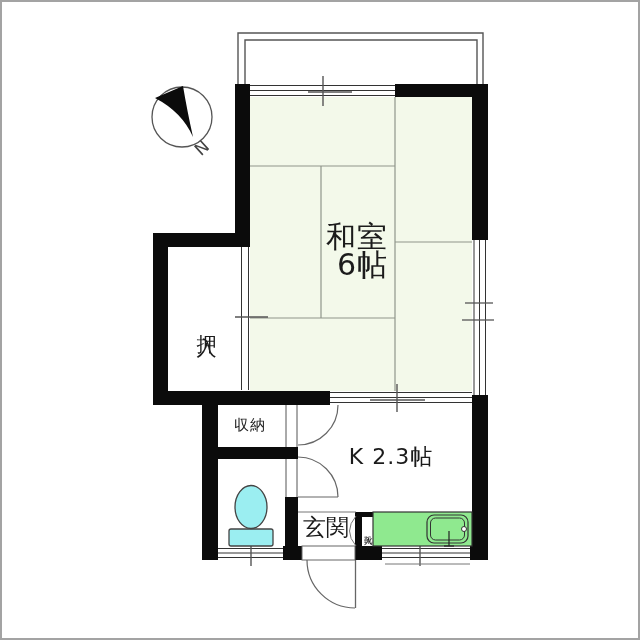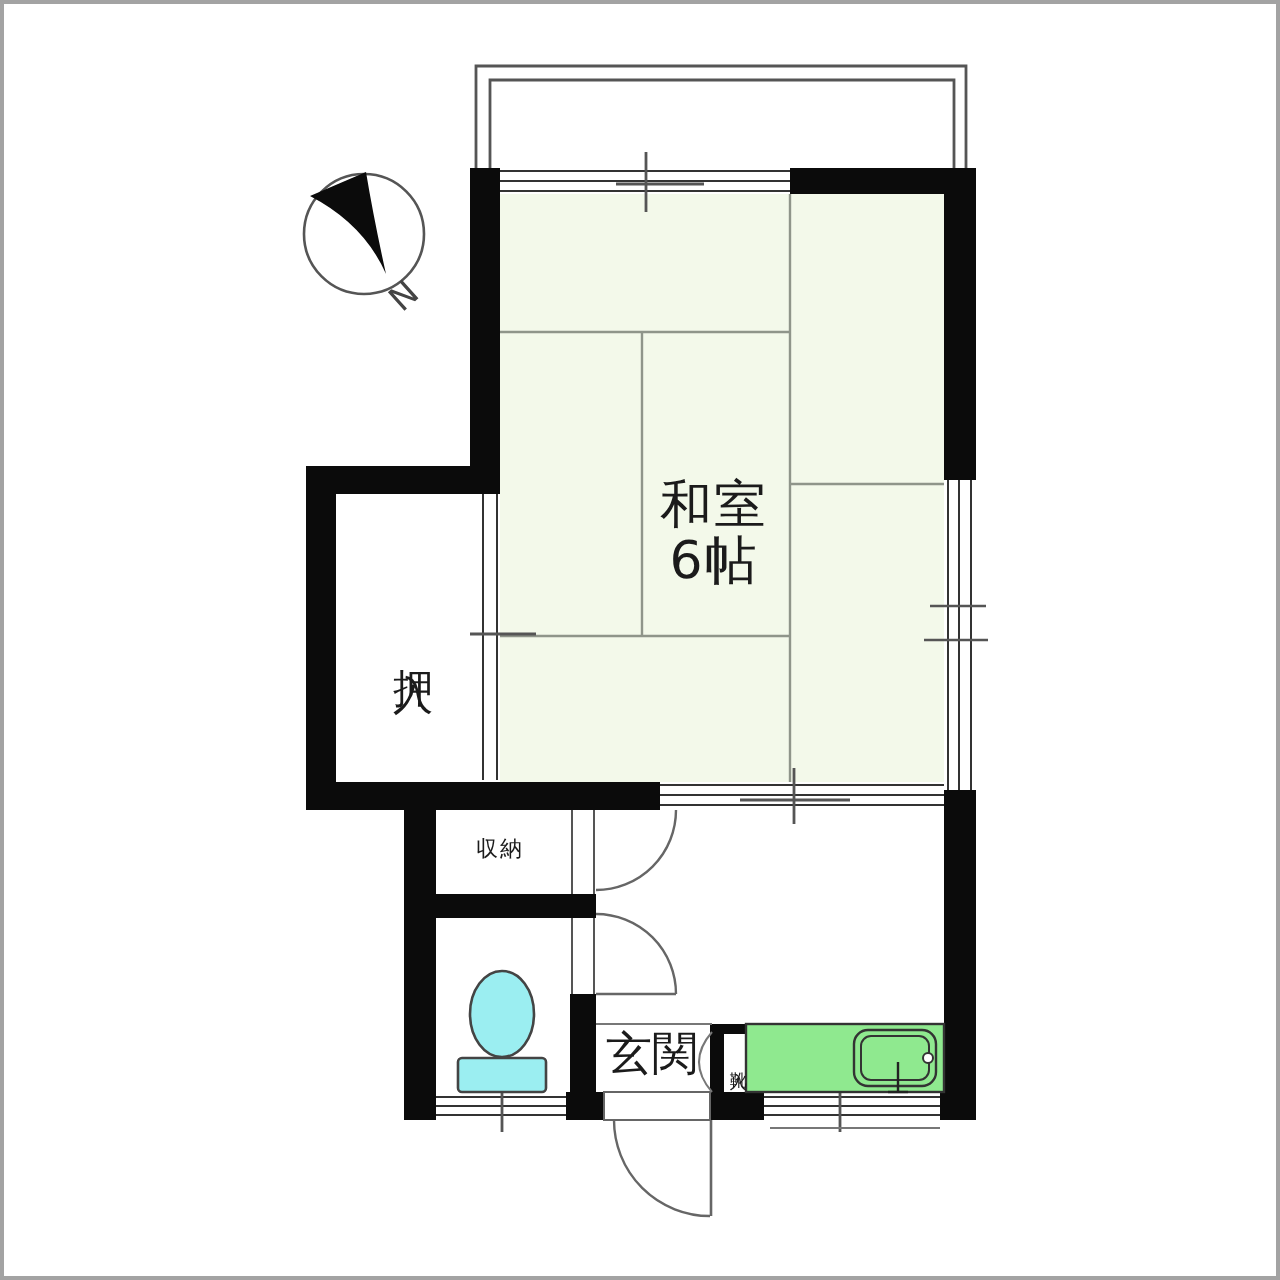--- a/index.html
+++ b/index.html
@@ -6,23 +6,23 @@
   .canvas{
     position:relative;width:640px;height:640px;background:#ffffff;
     font-family:"DejaVu Sans","Liberation Sans",sans-serif;
     outline:2px solid #a3a3a3;outline-offset:-2px;overflow:hidden;
   }
   .canvas svg{position:absolute;left:0;top:0;}
   .lbl{
     position:absolute;transform:translate(-50%,-50%);
     color:#1b1b1b;text-align:center;white-space:pre-line;line-height:1.1;
   }
-  .lbl-washitsu{left:357px;top:267px;font-size:26px;line-height:28px;letter-spacing:1px;}
+  .lbl-washitsu{left:357px;top:251px;font-size:30px;line-height:28px;letter-spacing:1px;text-align:right;}
   .lbl-oshiire{left:207px;top:321px;font-size:20px;writing-mode:vertical-rl;letter-spacing:3px;}
-  .lbl-shuunou{left:250px;top:425px;font-size:11px;letter-spacing:1px;}
+  .lbl-shuunou{left:250px;top:425px;font-size:15px;letter-spacing:1px;}
   .lbl-kitchen{left:391px;top:457px;font-size:22px;letter-spacing:1px;}
   .lbl-genkan{left:326px;top:528px;font-size:23px;}
   .lbl-kutsuire{left:368px;top:529px;font-size:8.5px;writing-mode:vertical-rl;letter-spacing:0;}
 </style>
 </head>
 <body>
 
 <div class="canvas">
 
   <svg width="640" height="640" viewBox="0 0 640 640">
@@ -164,16 +164,17 @@
       <circle cx="182" cy="117" r="30" fill="none" stroke="#555" stroke-width="1.3"></circle>
       <path d="M183,86 L155,98 Q182,112 193,137 Q187,110 183,86 Z" fill="#0b0b0b"></path>
       <text x="197" y="158" transform="rotate(-42 197 152)" font-size="17" fill="#444">N</text>
     </g>
   </svg>
 
   <div class="lbl lbl-washitsu">和室
 6帖</div>
   <div class="lbl lbl-oshiire">押入</div>
   <div class="lbl lbl-shuunou">収納</div>
+  <div class="lbl lbl-kitchen">K 2.3帖</div>
   <div class="lbl lbl-genkan">玄関</div>
   <div class="lbl lbl-kutsuire">靴入</div>
 
 </div>
 
 </body></html>

